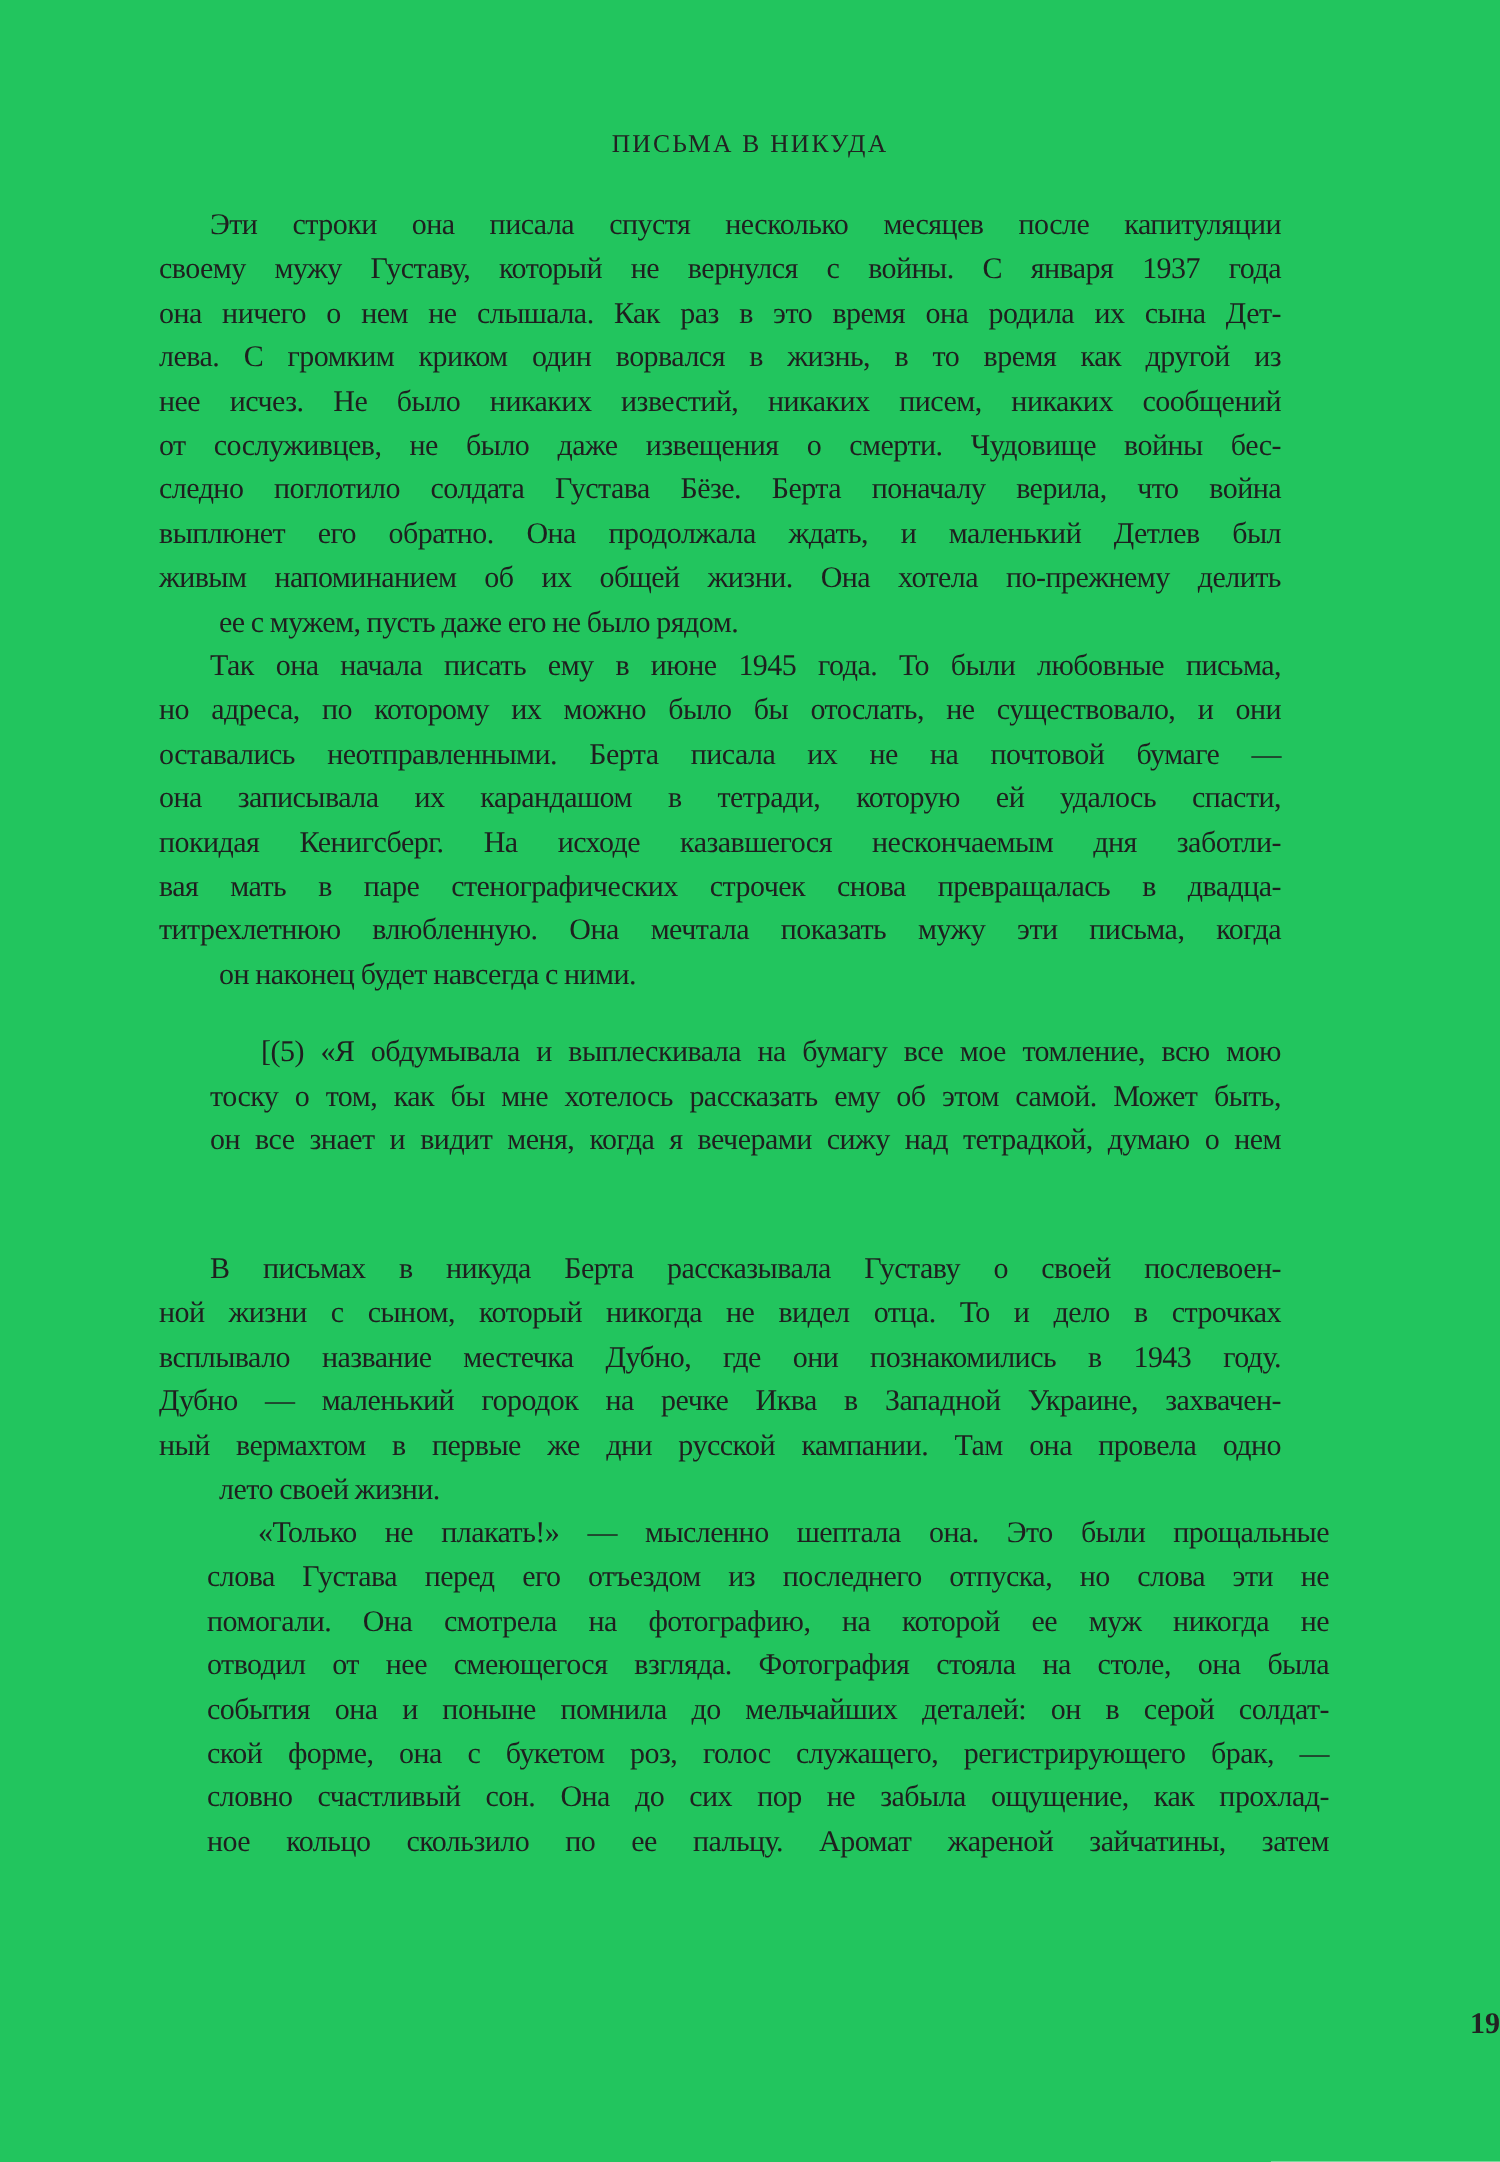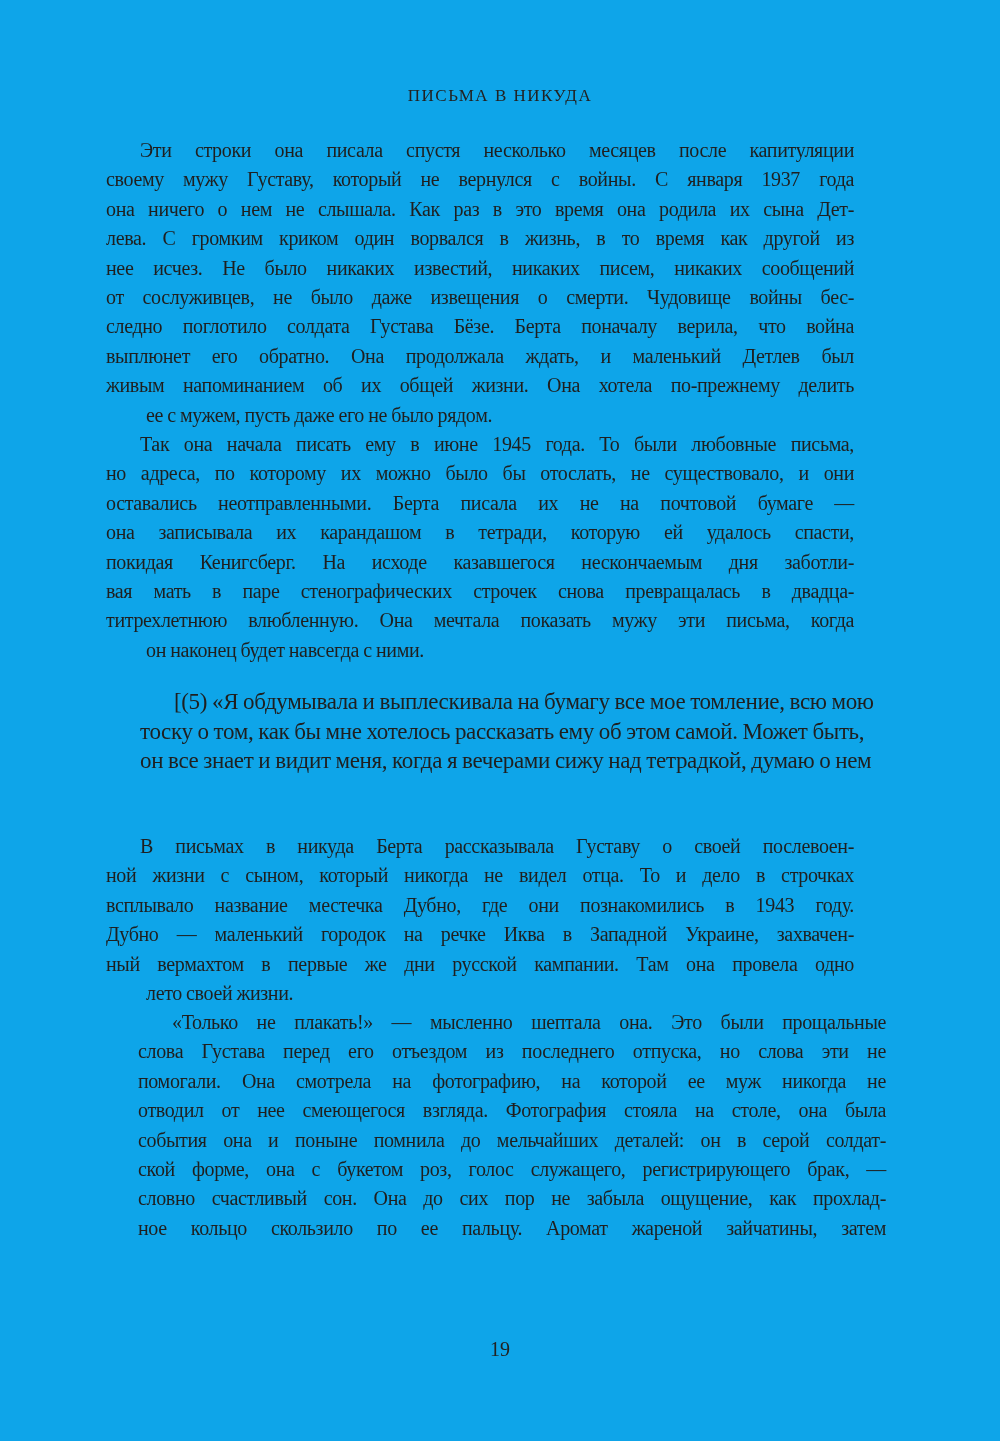--- a/index.html
+++ b/index.html
@@ -1,39 +1,39 @@
 <!DOCTYPE html>
 <html><head>
   <meta charset="utf-8">
   <style>
     html, body { margin: 0; padding: 0; background: #ffffff; }
     body { width: 1000px; height: 1441px; position: relative; overflow: hidden; }
     .page {
       position: absolute; left: 0; top: 0; width: 1000px; height: 1441px;
-      background: #0ea5e9; color: #1f1f1f;
+      background: #22c55e; color: #1f1f1f;
       font-family: "Liberation Serif", "DejaVu Serif", serif;
     }
     .running-head {
       position: absolute; top: 86px; left: 0; width: 1000px; text-align: center;
       font-size: 17px; letter-spacing: 1.5px; color: #222;
     }
     .body-text { position: absolute; left: 106px; width: 748px; }
     .line {
       display: block; height: 29.4px; line-height: 29.4px; font-size: 20px;
       text-align: justify; text-align-last: justify; white-space: nowrap;
       letter-spacing: -0.35px; word-spacing: -0.5px;
     }
     .line.indent { padding-left: 34px; }
     .line.last { text-align-last: left; margin-left: 40px; }
     .quote { position: absolute; left: 140px; width: 714px; }
-    .quote .line { font-size: 23px; height: 29.5px; line-height: 29.5px; }
+    .quote .line { font-size: 20px; height: 29.5px; line-height: 29.5px; }
     .quote .line.indent { padding-left: 34px; }
     .page-number {
-      position: absolute; top: 1338px; left: 0; width: 1000px; text-align: center;
-      font-size: 20px; color: #222;
+      position: absolute; top: 1338px; left: 0; width: 1000px; text-align: right;
+      font-size: 20px; color: #222; font-weight: bold;
     }
   </style>
 </head>
 <body>
 
 <div class="page">
   <div class="running-head">ПИСЬМА В НИКУДА</div>
 
   <div class="body-text" style="top:136px;">
     <span class="line indent">Эти строки она писала спустя несколько месяцев после капитуляции</span>

